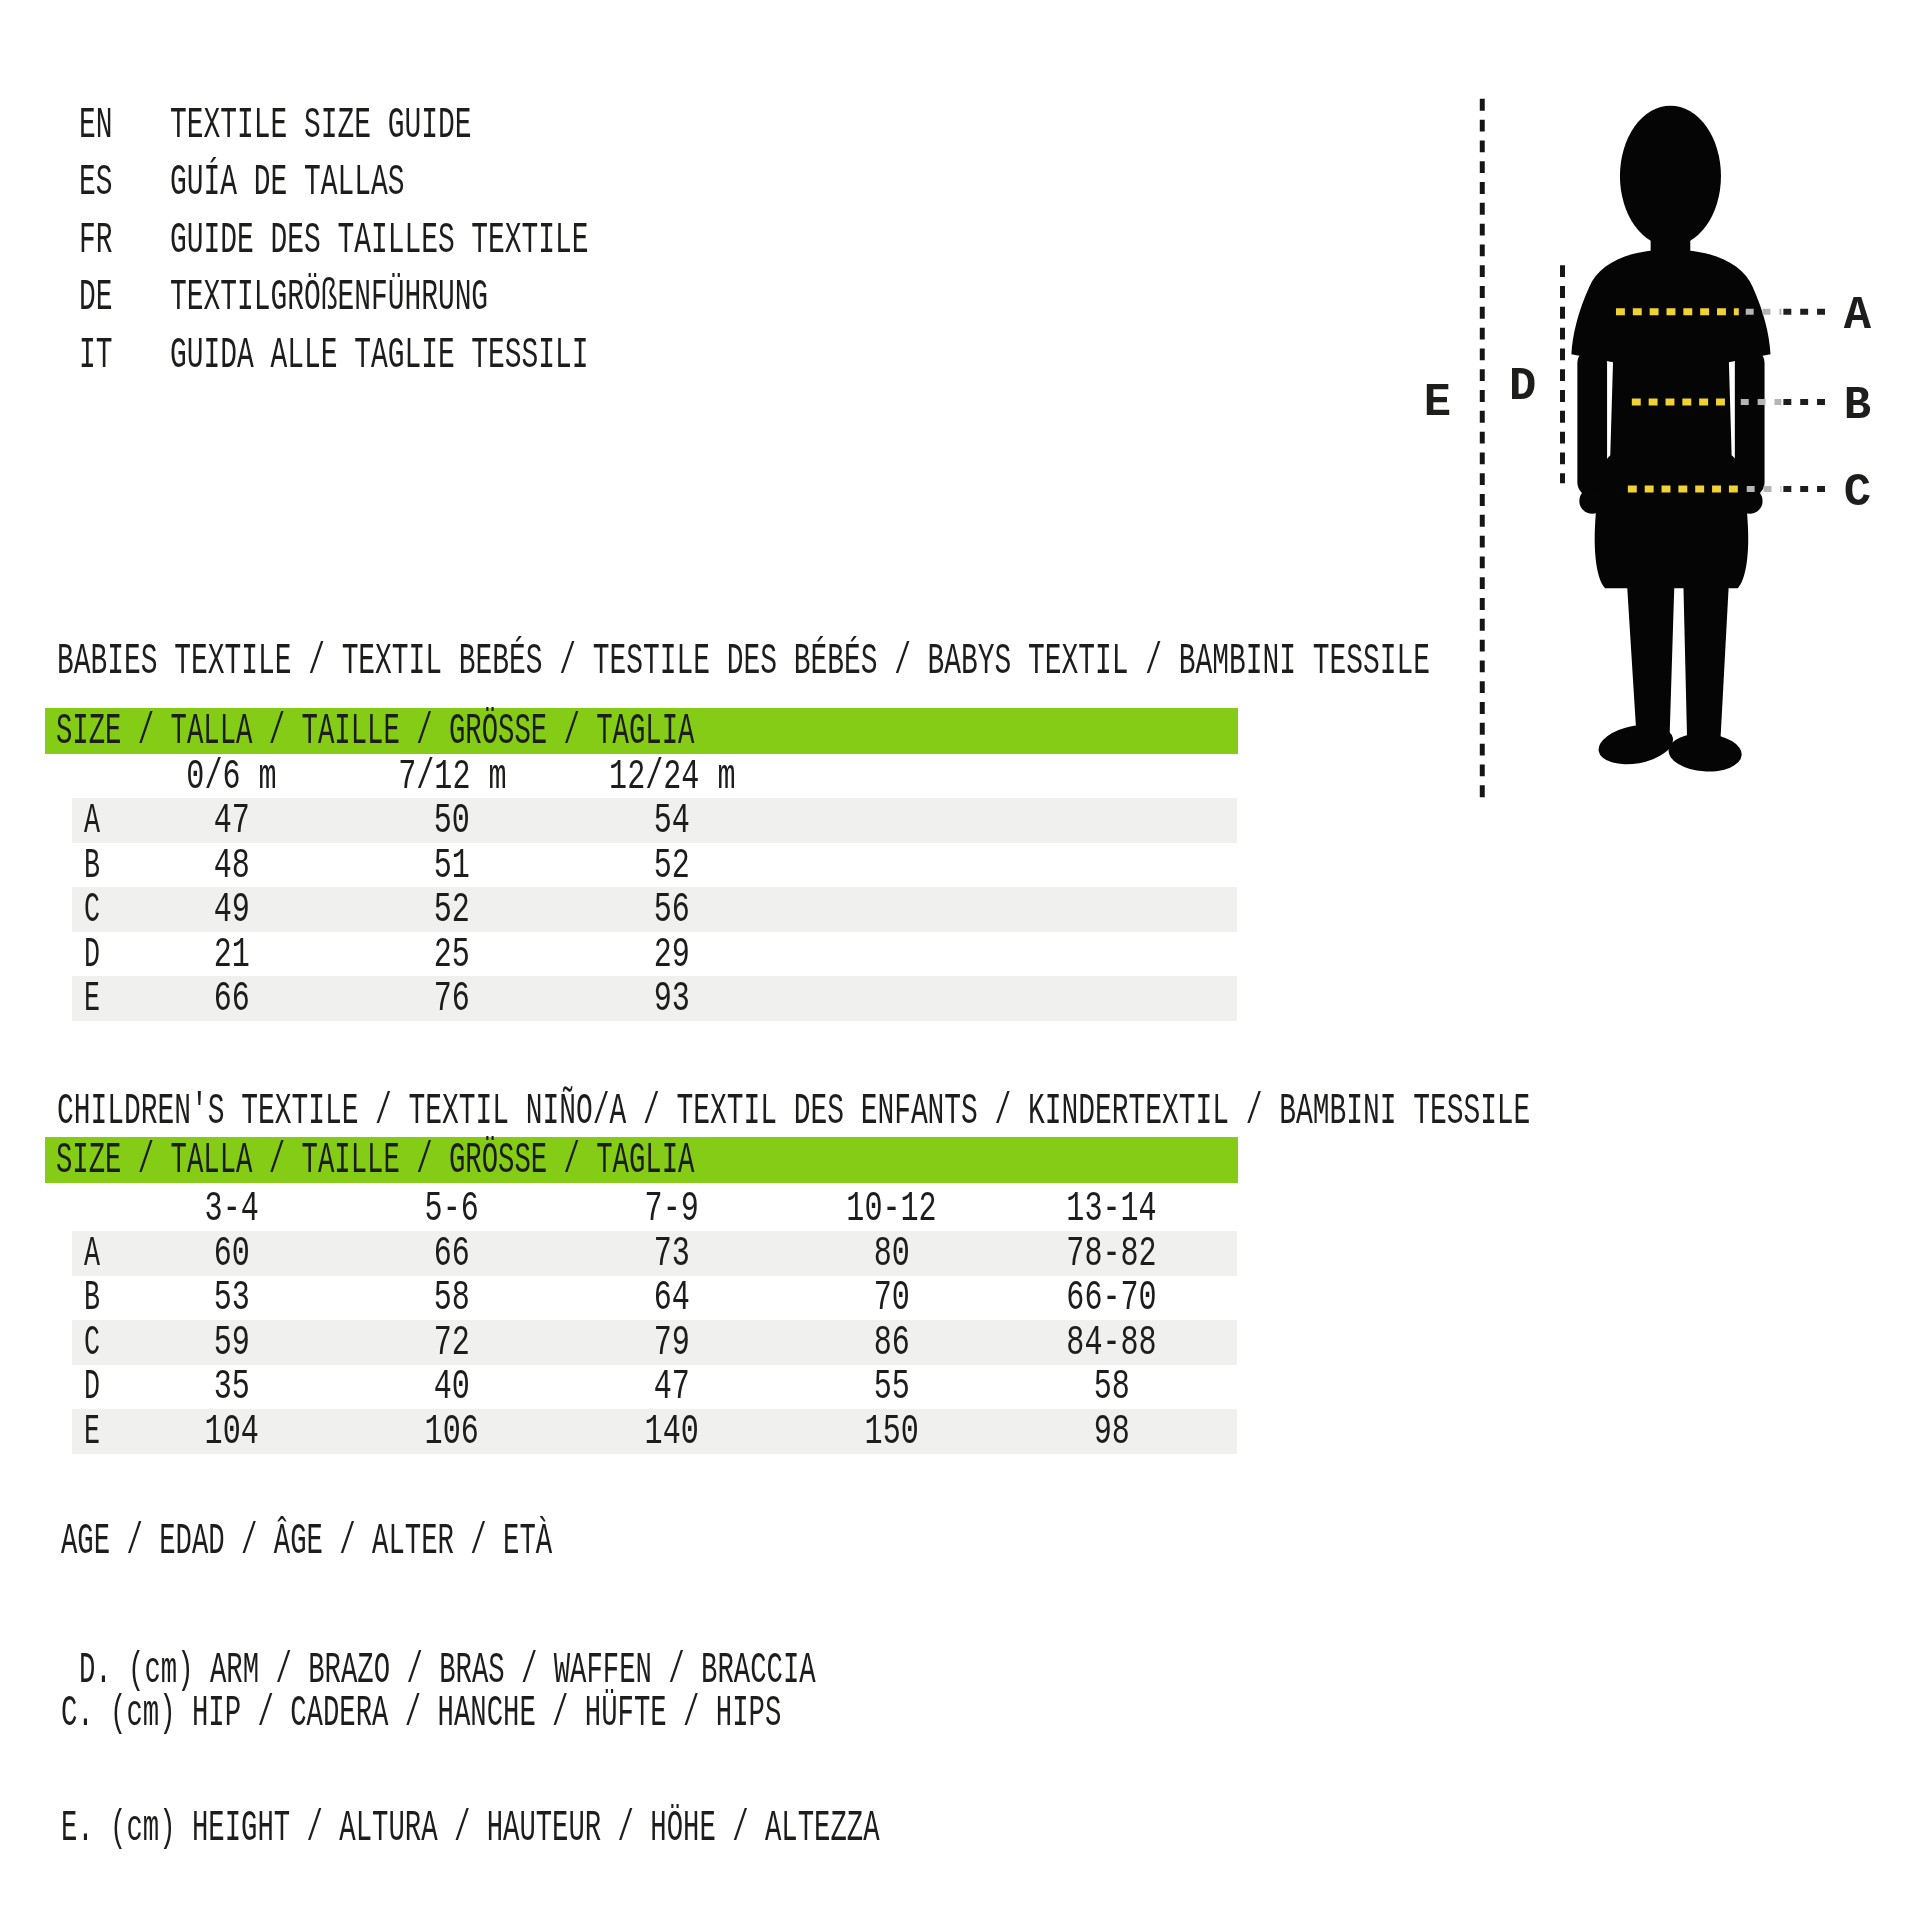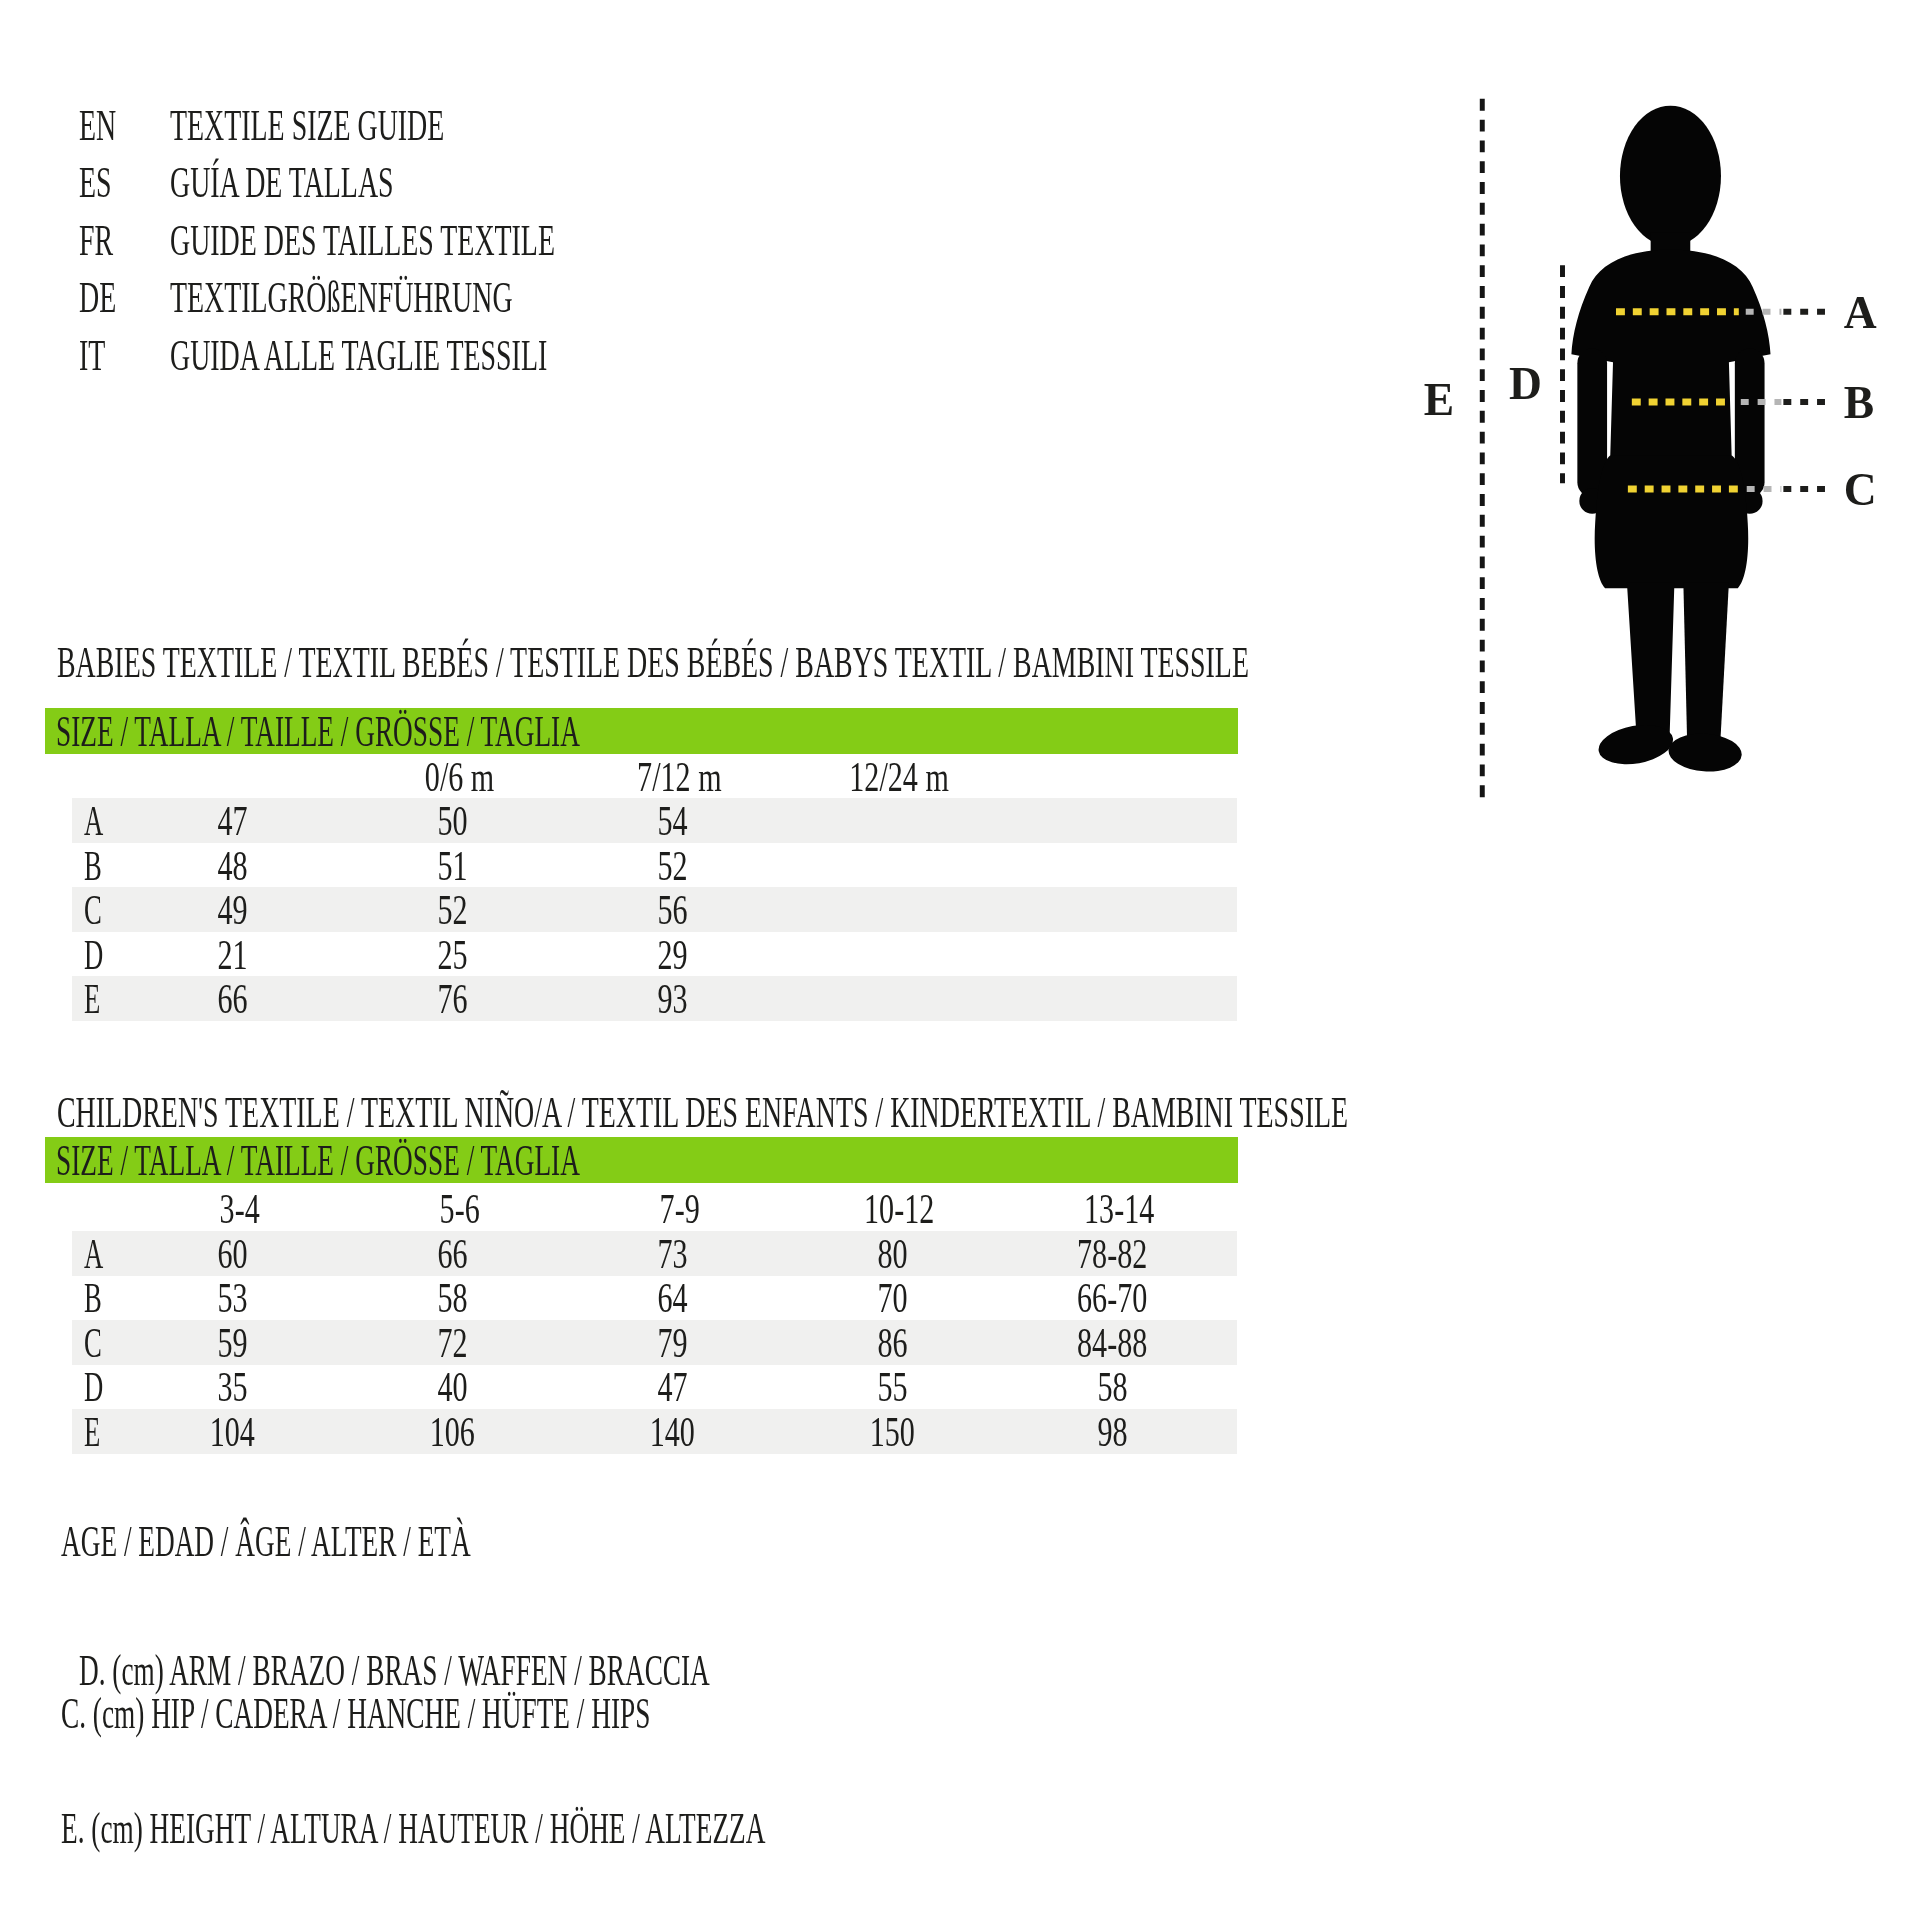--- a/index.html
+++ b/index.html
@@ -1,18 +1,18 @@
 <!DOCTYPE html>
 <html><head>
 <meta charset="utf-8">
 <style>
   html,body { margin:0; padding:0; background:#ffffff; }
   .canvas {
     position:relative; width:1927px; height:1906px; background:#ffffff;
-    font-family:Liberation Serif, serif; color:#1d1d1b; overflow:hidden;
+    font-family:Liberation Mono, monospace; color:#1d1d1b; overflow:hidden;
   }
   
   .cond  { display:inline-block; transform:scaleX(0.62); transform-origin:0 50%; white-space:nowrap; }
   .condC { display:inline-block; transform:scaleX(0.70); transform-origin:50% 50%; white-space:nowrap; }
 
   .lang-row { position:absolute; left:79px; height:53px; font-size:45px; line-height:53px; }
   .lang-code  { position:absolute; left:0; top:0; }
   .lang-title { position:absolute; left:91px; top:0; }
 
   .section-heading { position:absolute; left:57px; font-size:45px; line-height:46px; }
@@ -22,21 +22,21 @@
     display:flex; align-items:center; padding-left:11px; box-sizing:border-box;
     font-size:44px;
   }
   .trow {
     position:absolute; left:72px; width:1165px; height:45px;
     display:flex; align-items:center; font-size:43px;
   }
   .trow.striped { background:#f0f0ef; }
   .trow .lbl  { width:50px; padding-left:12px; box-sizing:border-box; flex:none; }
   .trow .cell { width:220px; text-align:center; flex:none; }
-  .thead { height:43px;justify-content:center; }
+  .thead { height:43px; }
 
   .legend-line { position:absolute; left:61px; height:45px; font-size:44px; line-height:45px; }
 
   .figure-svg { position:absolute; left:1406px; top:79px; }
 </style>
 </head>
 <body>
 
 <div class="canvas">
 

